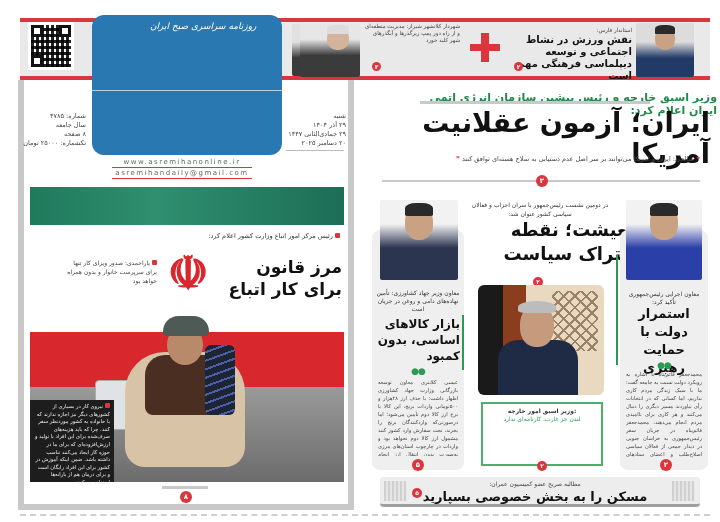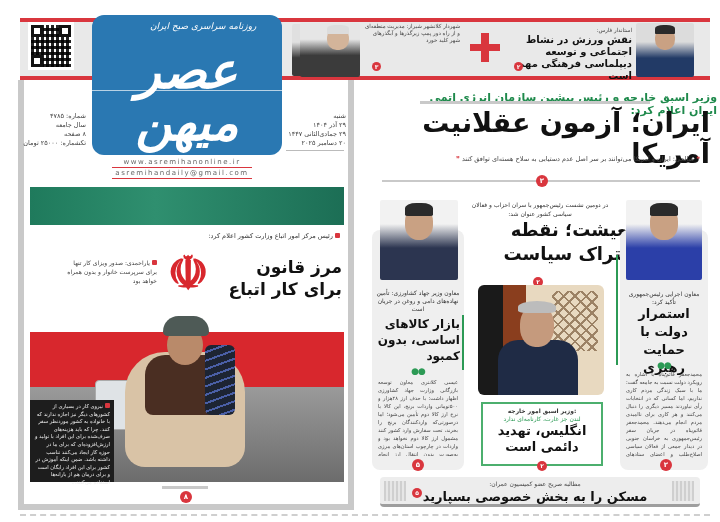--- a/index.html
+++ b/index.html
@@ -138,21 +138,20 @@
       <div class="hair"></div>
   </div>
 </div>
 
 <div class="abs left-frame"></div>
 <div class="abs left-inner"></div>
 
 <div class="abs logo">
   <div class="logo-tag">روزنامه سراسری صبح ایران</div>
   <div class="logo-line"></div>
-  <div class="logo-name">عصر میهن</div>
 </div>
 
 <div class="abs issue-info rtl">
   <div>شماره: ۴۷۸۵</div>
   <div>سال جامعه</div>
   <div>۸ صفحه</div>
   <div>تکشماره: ۲۵۰۰۰ تومان</div>
 </div>
 <div class="abs date-info rtl">
   <div>شنبه</div>
@@ -228,21 +227,20 @@
 <div class="abs pz-photo">
   <div class="pattern"></div>
   <div class="pz-body"></div>
   <div class="pz-face"></div>
   <div class="pz-hair"></div>
 </div>
 
 <div class="abs box-green">
   <div class="card-kicker" style="font-weight:bold;margin-top:3px;">وزیر اسبق امور خارجه:</div>
   <div class="card-kicker" style="color:#2c9a55;">لندن جز غارت، کارنامه‌ای ندارد</div>
-  <div class="card-title" style="font-size:13px;line-height:16px;">انگلیس، تهدید دائمی است</div>
 </div>
 <div class="abs page-badge" style="left:537px;top:461px;width:10px;height:10px;line-height:10px;font-size:6px;">۲</div>
 
 <div class="abs card" style="left:620px;top:230px;width:88px;height:240px;"></div>
 <div class="abs" style="left:626px;top:200px;width:76px;height:80px;">
   <div class="portrait" style="width:100%;height:100%;background:linear-gradient(180deg,#f2f2f2 0 30%,#2b3fa8 60%);">
     <div class="face"></div>
       <div class="hair"></div>
   </div>
 </div>

